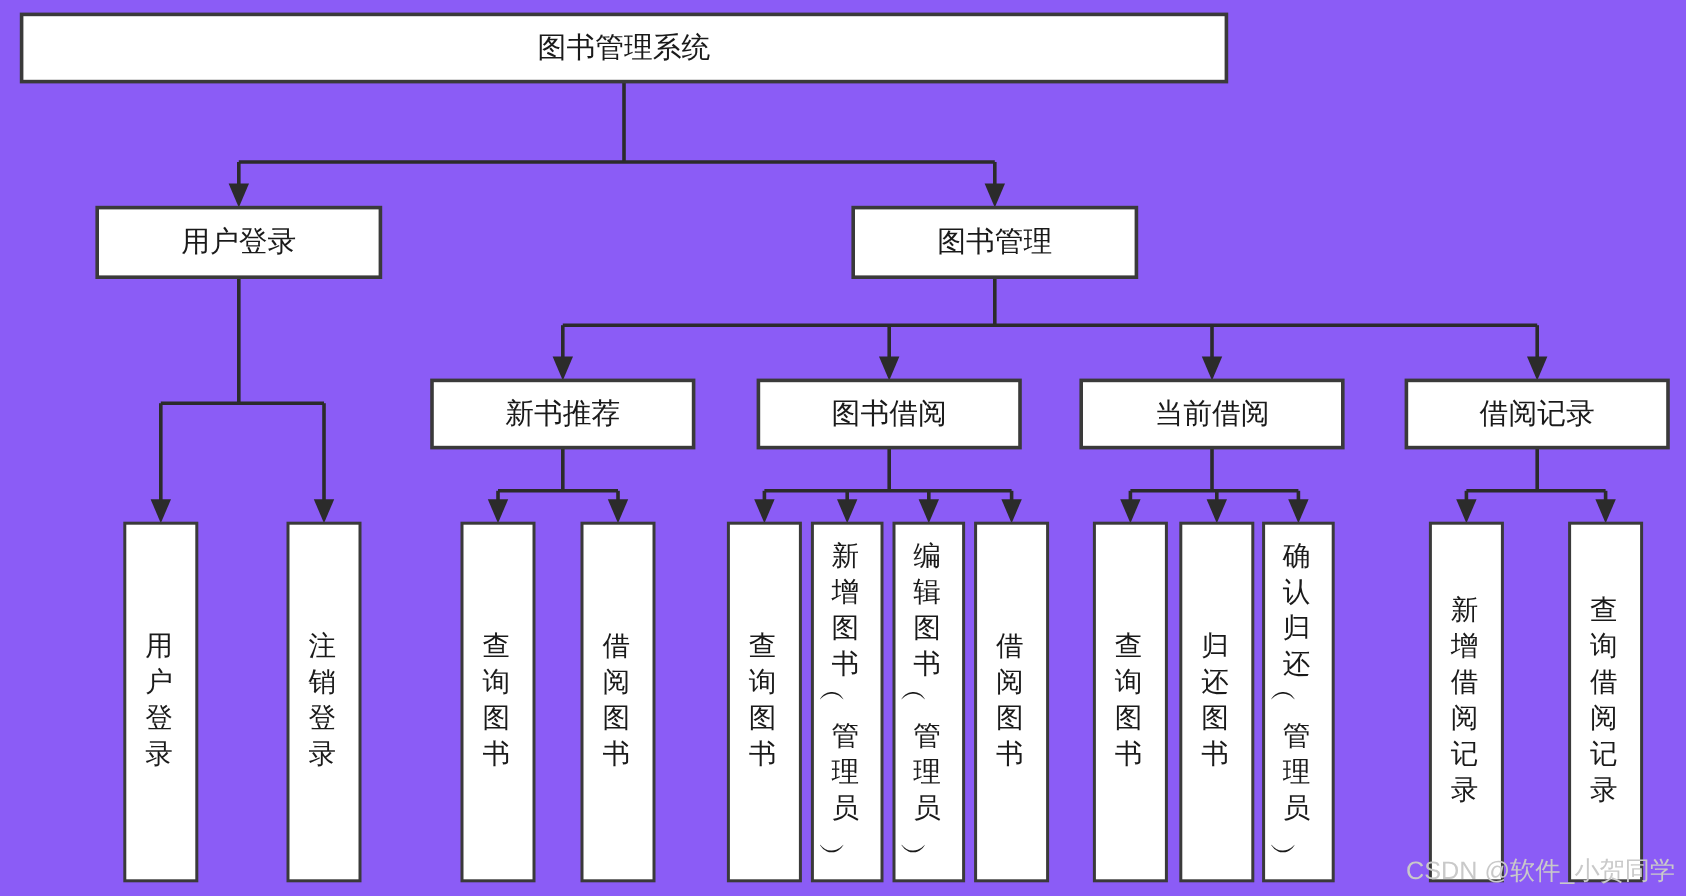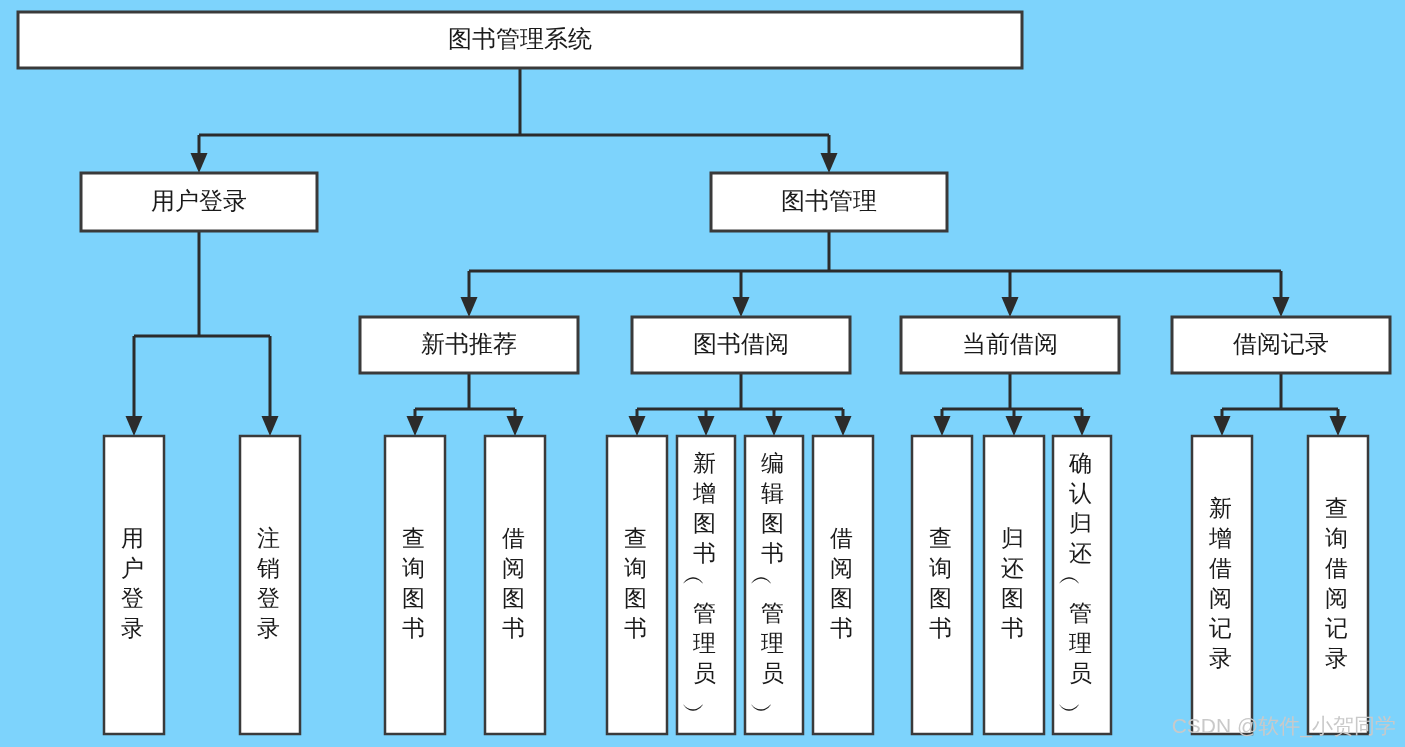--- a/index.html
+++ b/index.html
@@ -8,21 +8,21 @@
     padding: 0;
     background: #ffffff;
   }
   body {
     font-family: "Liberation Sans", "DejaVu Sans", sans-serif;
   }
   #diagram-root {
     position: relative;
     width: 1405px;
     height: 747px;
-    background: #7dd3fc;
+    background: #8b5cf6;
     overflow: hidden;
     text-decoration: underline;
   }
   svg#flow-svg {
     position: absolute;
     left: 0;
     top: 0;
     width: 1405px;
     height: 747px;
     display: block;

